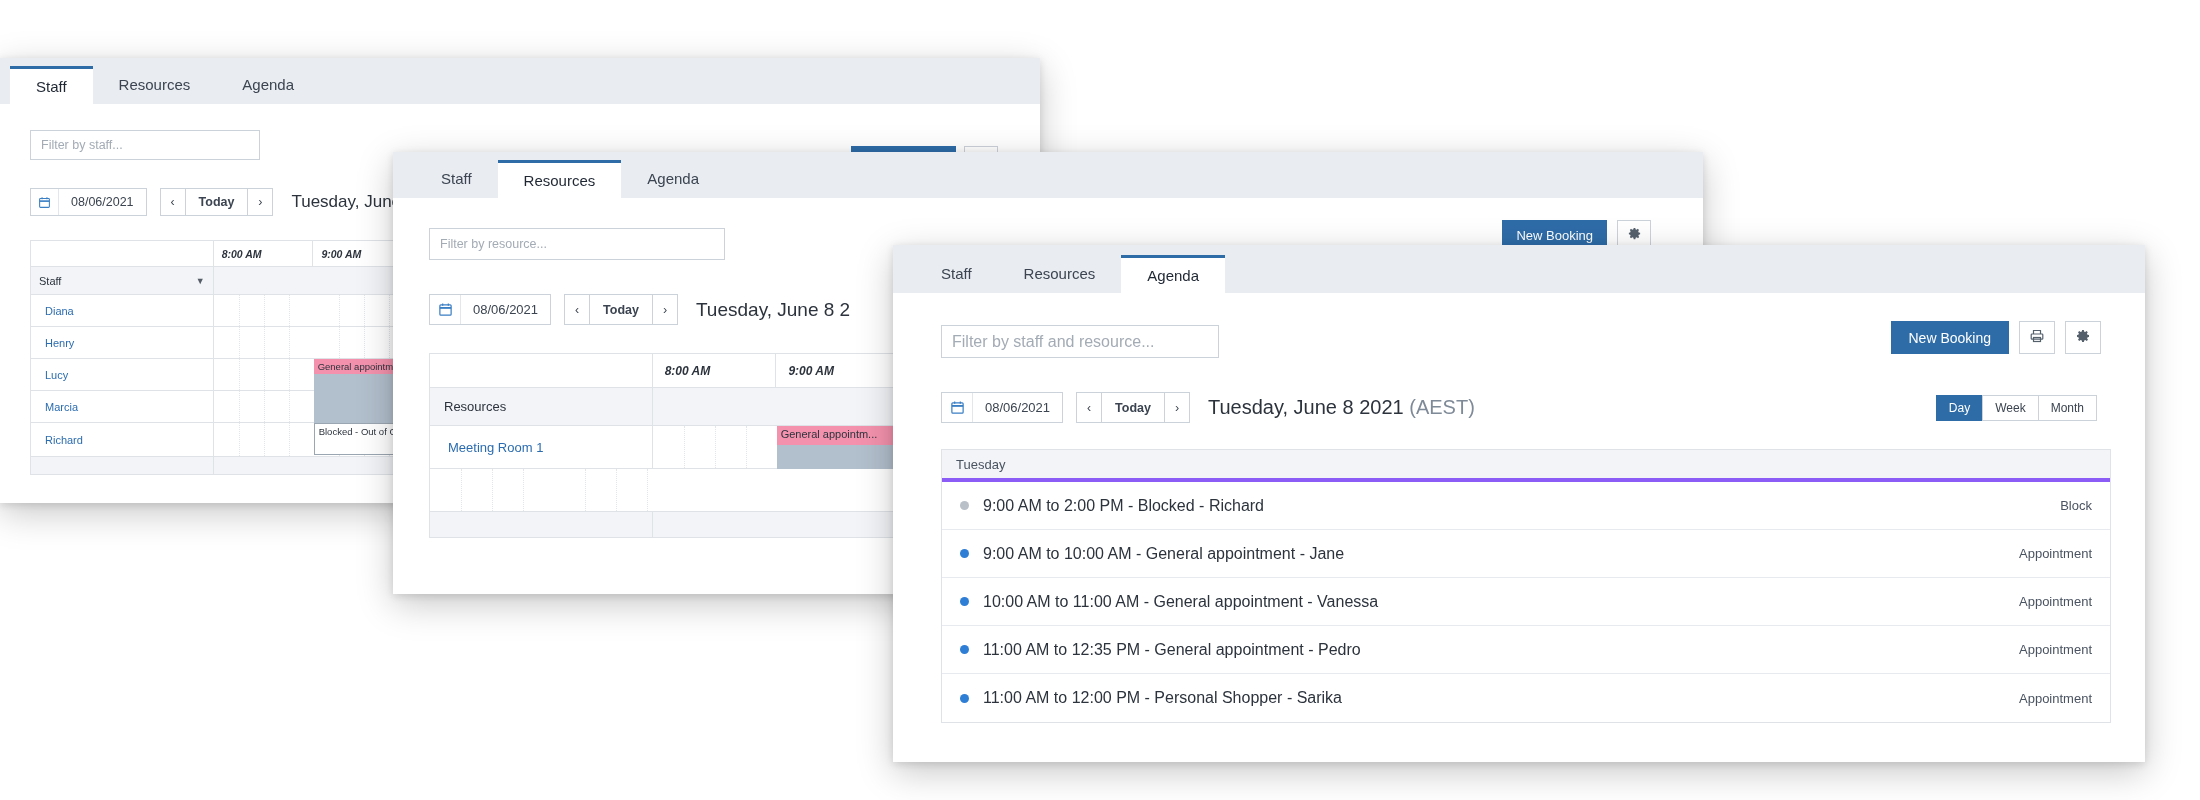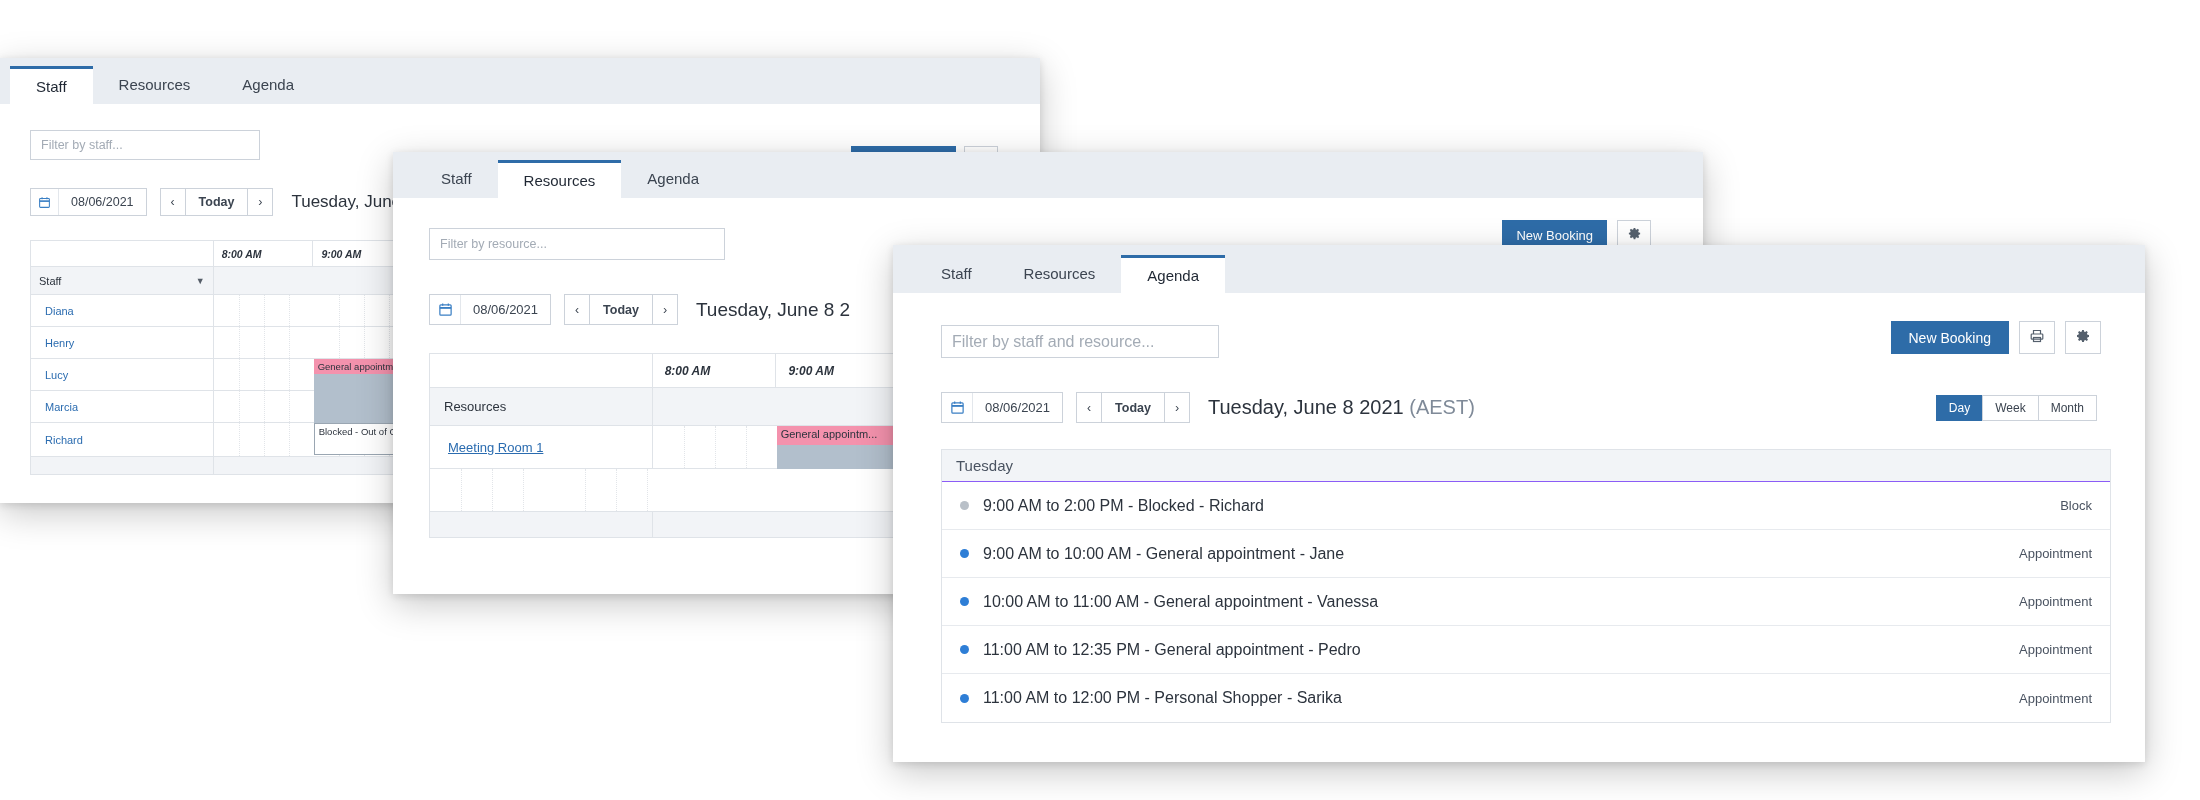--- a/index.html
+++ b/index.html
@@ -144,23 +144,23 @@
   .viewbtn {
     border: 1px solid #ccd2da; height: 26px; padding: 0 12px;
     display: flex; align-items: center; font-size: 12px; color: #3b4450;
     background: #fff; margin-left: -1px; cursor: pointer;
   }
   .viewbtn.active { background: #2e6ca8; border-color: #2e6ca8; color: #fff; }
 
   
   .agenda-box { border: 1px solid #dfe3e8; }
   .agenda-daybar {
-    background: #f2f4f7; border-bottom: 1px solid #8b5cf6;
+    background: #f2f4f7; border-bottom: 4px solid #8b5cf6;
     height: 32px; display: flex; align-items: center; padding-left: 14px;
-    font-size: 15px; color: #4a5361;
+    font-size: 13px; color: #4a5361;
   }
   .agenda-row {
     height: 48px; display: flex; align-items: center;
     border-bottom: 1px solid #e7eaee; padding: 0 18px;
   }
   .agenda-row:last-child { border-bottom: none; }
   .dot { width: 9px; height: 9px; border-radius: 50%; flex: 0 0 auto; }
   .agenda-text { margin-left: 14px; font-size: 16px; color: #2c333d; }
   .agenda-type { margin-left: auto; font-size: 13px; color: #4a5361; }
 </style>
@@ -347,21 +347,21 @@
           <div class="timecell" style="width:769px; height:34px;"></div>
         </div>
         <div class="grid-row">
           <div class="sub-head" style="width:223px; height:38px; font-size:13px; padding-left:14px;">
             <span>Resources</span>
           </div>
           <div class="sub-head" style="width:1017px; height:38px;"></div>
         </div>
 
         <div class="grid-row">
-          <div class="res-row-label big" style="width:223px; height:43px; padding-left:18px;text-decoration:underline;">Meeting Room 1</div>
+          <div class="res-row-label big" style="width:223px; height:43px; padding-left:18px;">Meeting Room 1</div>
           <div class="slotcell" style="width:1017px; height:43px;">
             <span class="q" style="left:31px"></span>
               <span class="q" style="left:62px"></span>
               <span class="q" style="left:93px"></span>
             <span class="q" style="left:155px"></span>
               <span class="q" style="left:186px"></span>
               <span class="q" style="left:217px"></span>
             <div class="evt pink" style="left:124px; top:0; width:124px; height:19px; font-size:11px;">General appointm...</div>
             <div class="evt blocked" style="left:124px; top:19px; width:124px; height:24px; border:none;"></div>
           </div>

